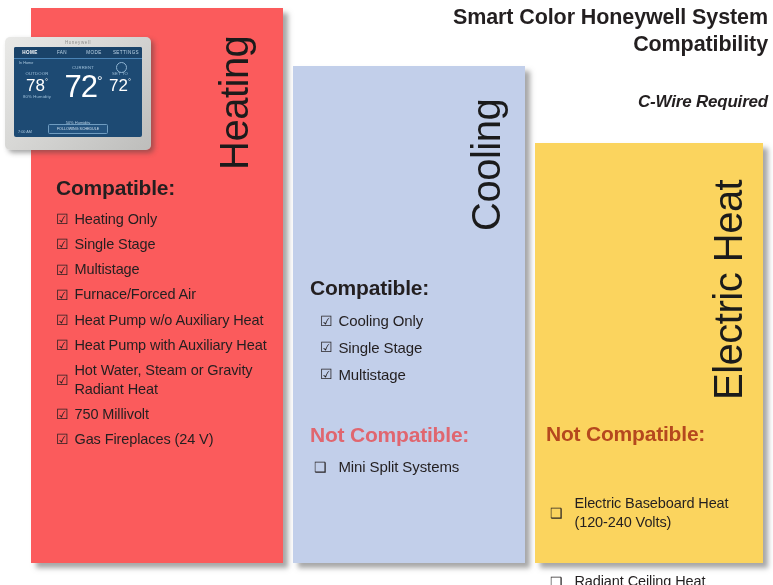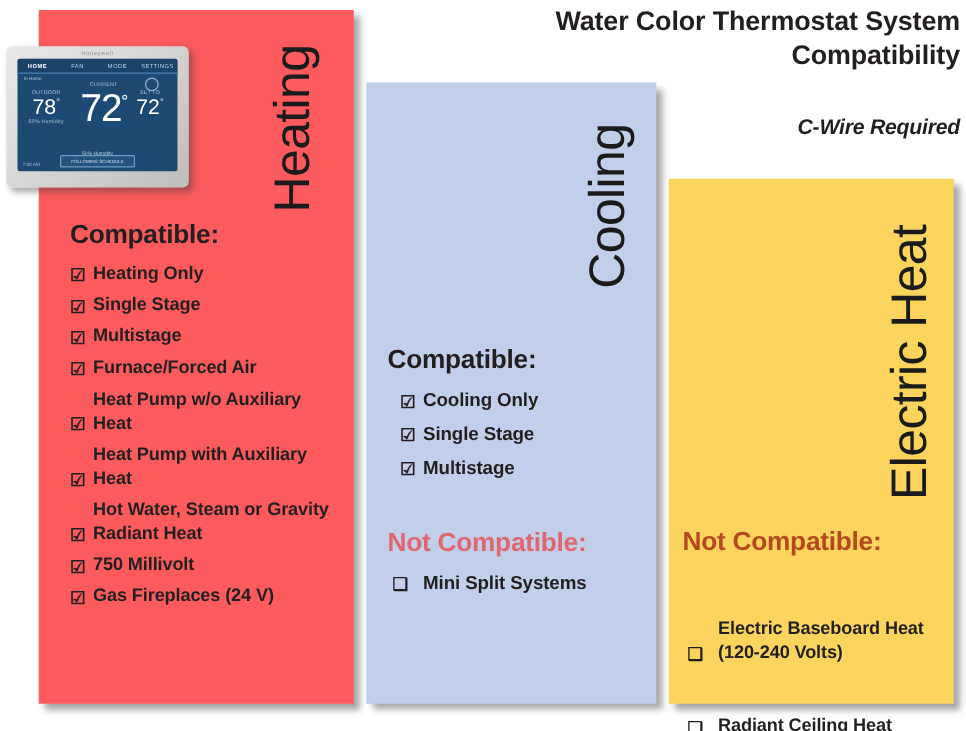--- a/index.html
+++ b/index.html
@@ -97,25 +97,24 @@
 
   
   .item-list {
     position: absolute;
     margin: 0;
     padding: 0;
     list-style: none;
   }
   .item-list li {
     display: flex;
-    align-items: flex-end;
+    align-items: center;
     font-size: 14.5px;
     color: #231f20;
     letter-spacing: -0.1px;
-    font-weight: bold;
   }
   .box {
     flex: 0 0 auto;
     font-size: 14px;
     line-height: 1.32;
     margin-right: 6px;
   }
   .box-check::before { content: "\2611"; }
   .box-empty::before { content: "\2751"; }
   .item-text { line-height: 1.32; }
@@ -255,21 +254,21 @@
     position: absolute;
     left: 5px; top: 2px;
     font-size: 3.8px;
     color: #a9c6dd;
   }
 </style>
 </head>
 <body>
 
 <div id="title-block">
-  <div id="main-title">Water Color Thermostat System Compatibility</div>
+  <div id="main-title">Smart Color Honeywell System Compatibility</div>
   <div id="subtitle">C-Wire Required</div>
 </div>
 
 <div class="panel" id="panel-heating"></div>
 <div class="col-title" id="title-heating">Heating</div>
 <div class="section-head" id="head-heating-compat">Compatible:</div>
 <ul class="item-list" id="list-heating">
   <li>
       <span class="box box-check"></span>
       <span class="item-text">Heating Only</span>

